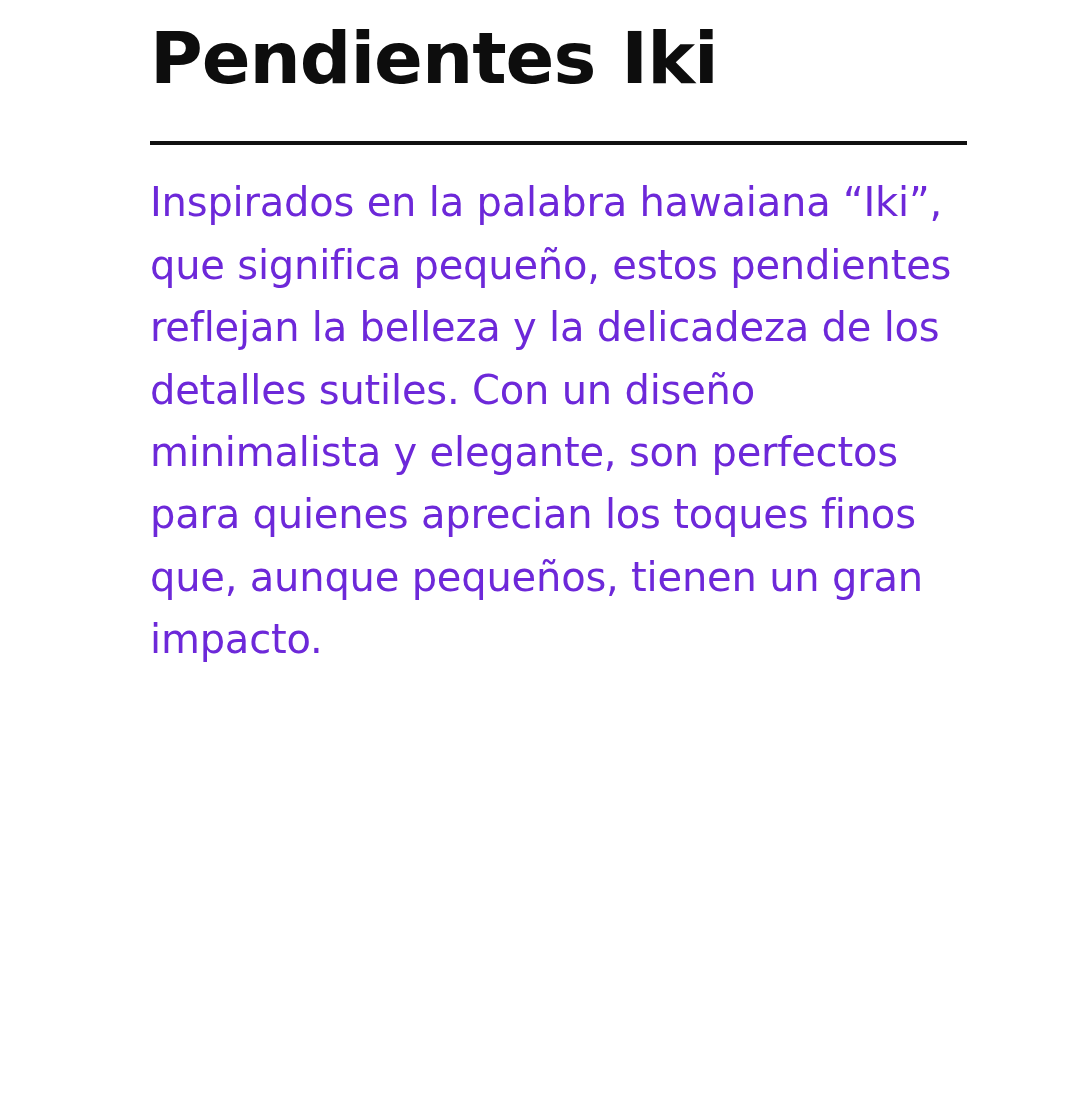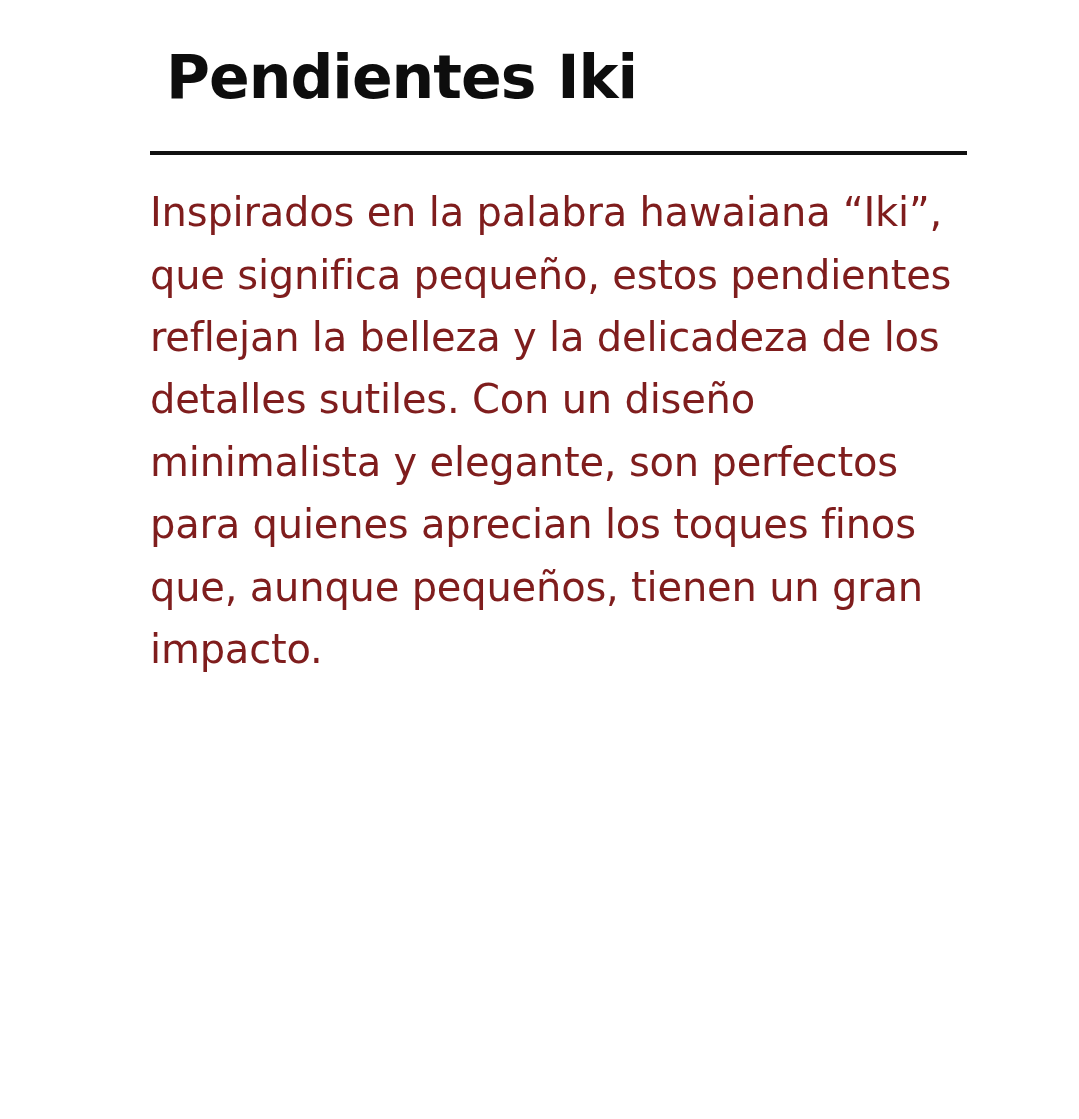--- a/index.html
+++ b/index.html
@@ -17,42 +17,42 @@
   .page {
     position: relative;
     width: 1079px;
     height: 1119px;
     box-sizing: border-box;
     padding: 0 112px 0 150px;
   }
   .product-title {
     font-family: "DejaVu Sans", sans-serif;
     font-weight: bold;
-    font-size: 60px;
+    font-size: 72px;
     line-height: 1.52;
     letter-spacing: -1px;
     color: #0d0d0d;
-    margin: 16px;
-    padding-top: 16px;
+    margin: 0;
+    padding-top: 4px;
     max-width: 700px;
     word-spacing: 2px;
   }
   .divider {
     margin: 28px 0 0 0;
     border: none;
     border-top: 4px solid #111111;
     width: 100%;
   }
   .description {
     margin: 0;
     padding-top: 26px;
     font-family: "DejaVu Sans", sans-serif;
     font-size: 40px;
     line-height: 1.56;
-    color: #7f1d1d;
+    color: #6d28d9;
     font-weight: 400;
     letter-spacing: -0.2px;
   }
   .description p {
     margin: 0;
   }
 </style>
 </head>
 <body>
 

